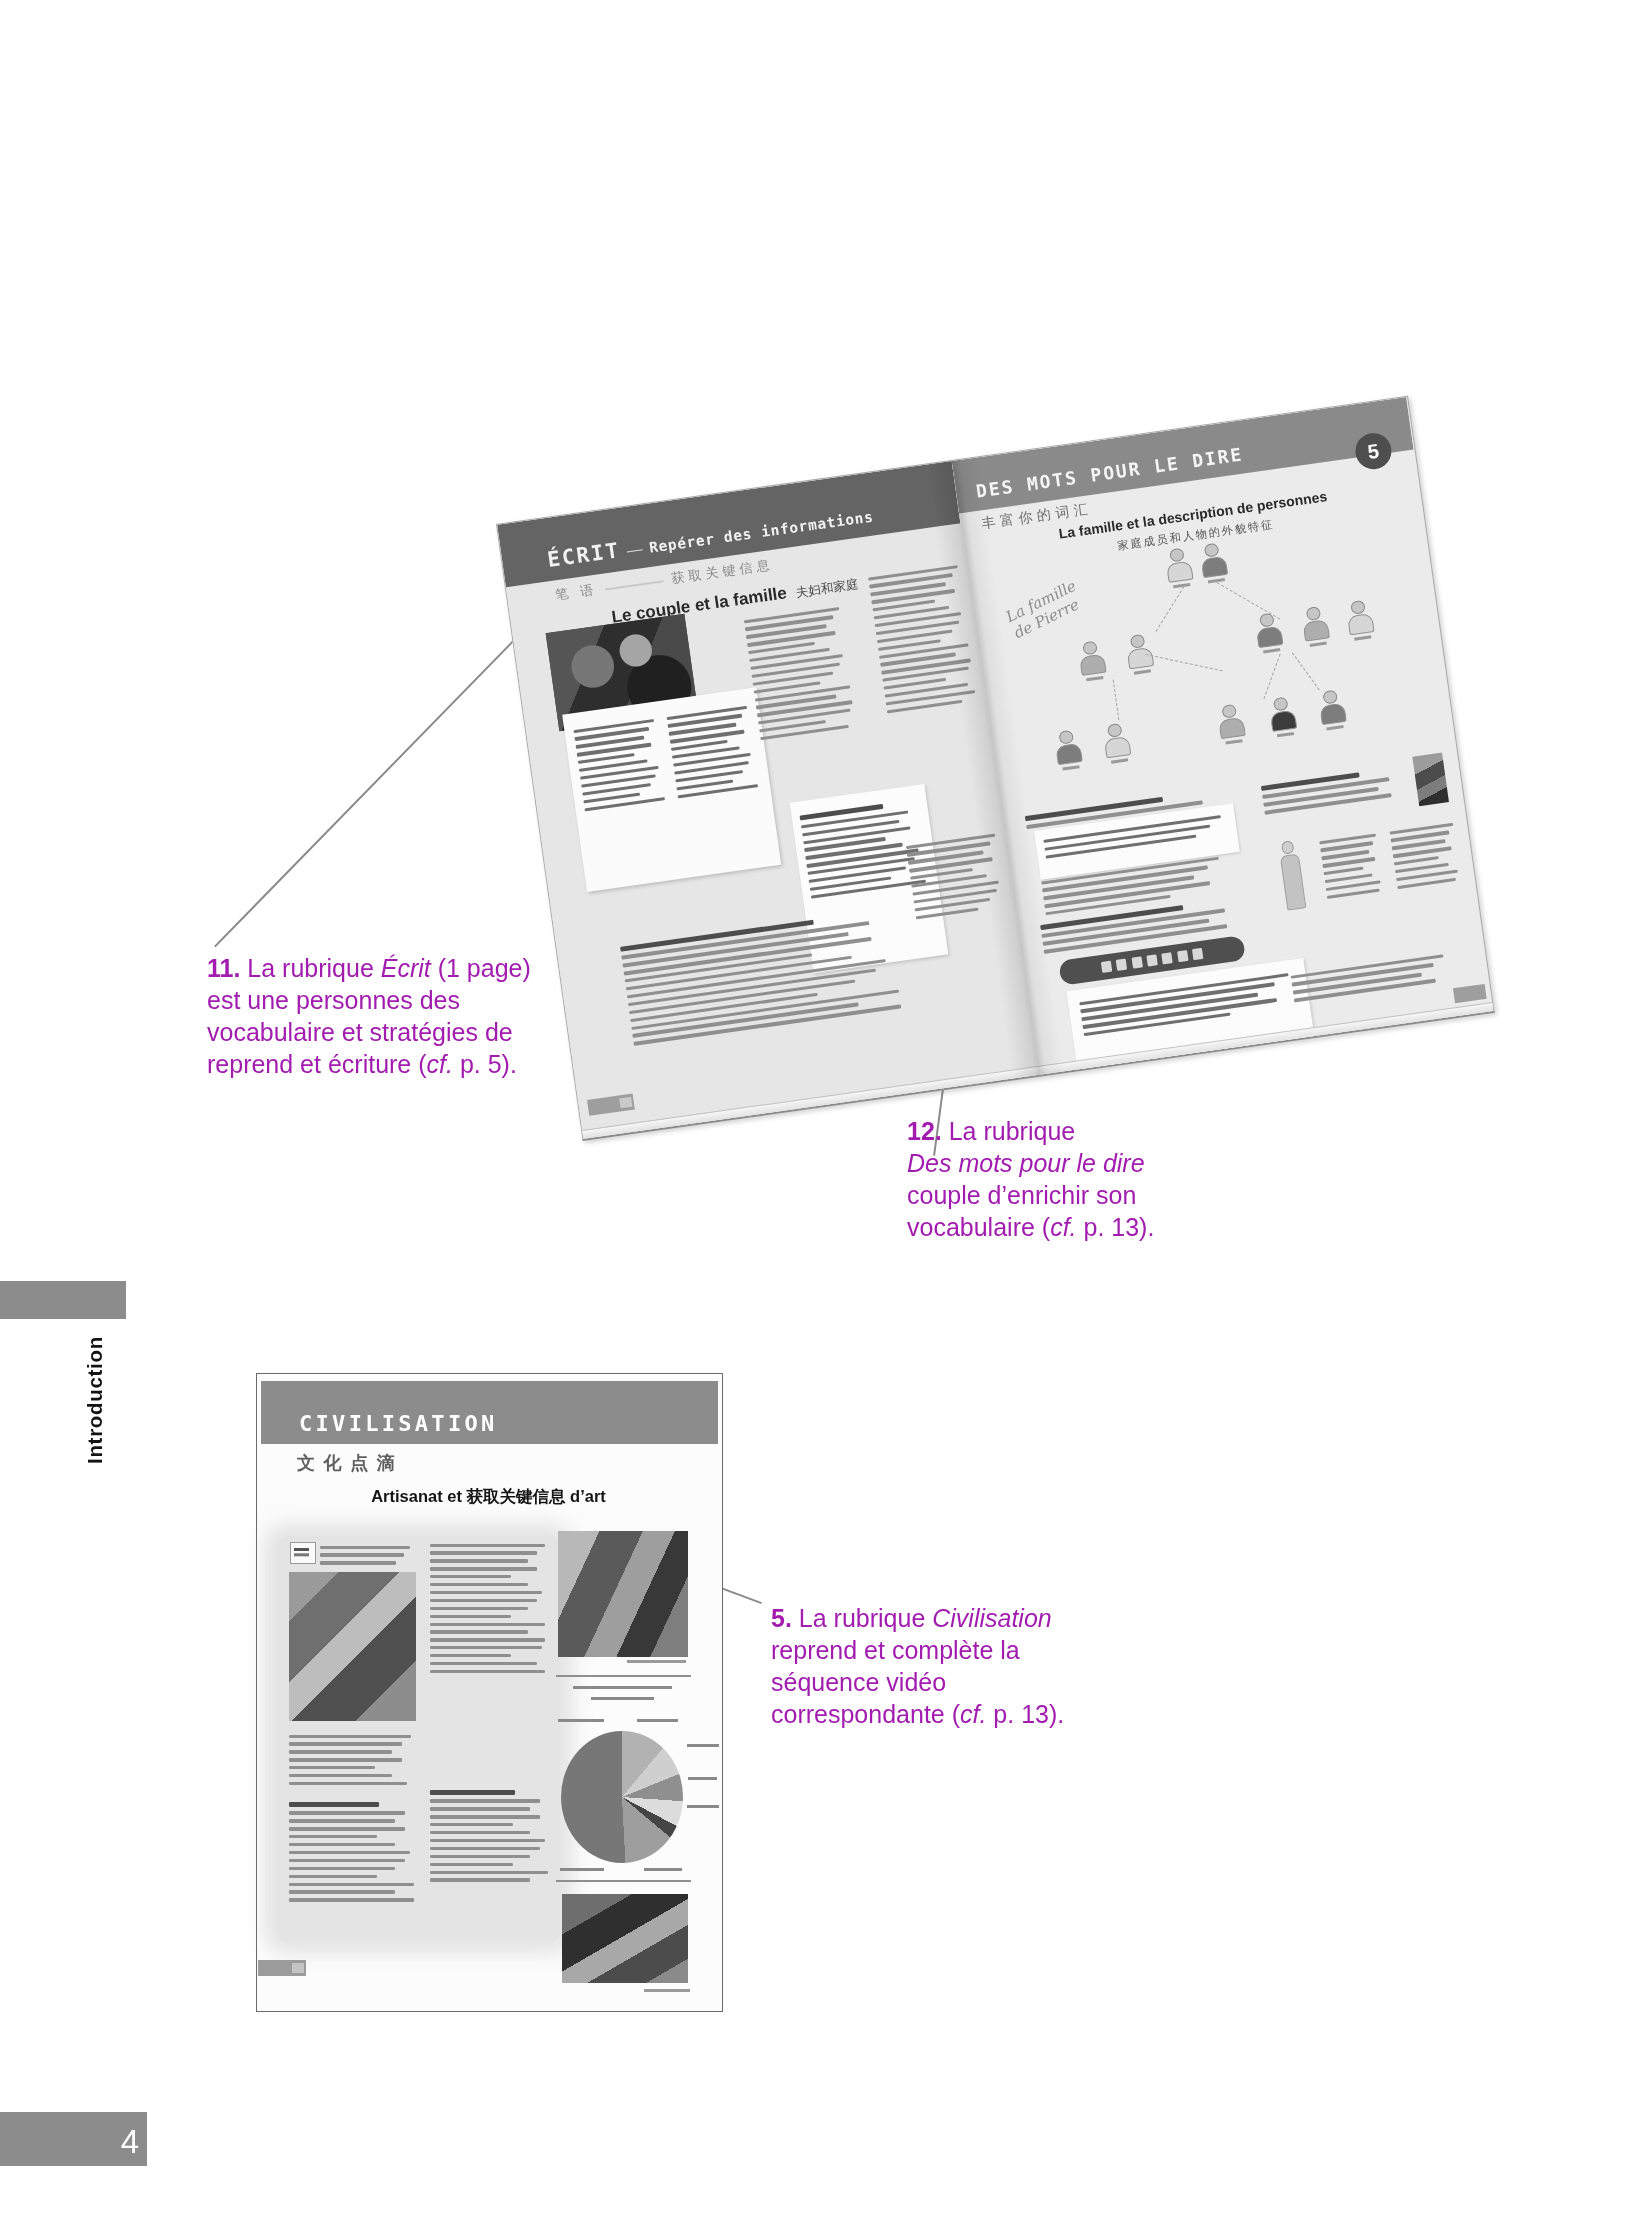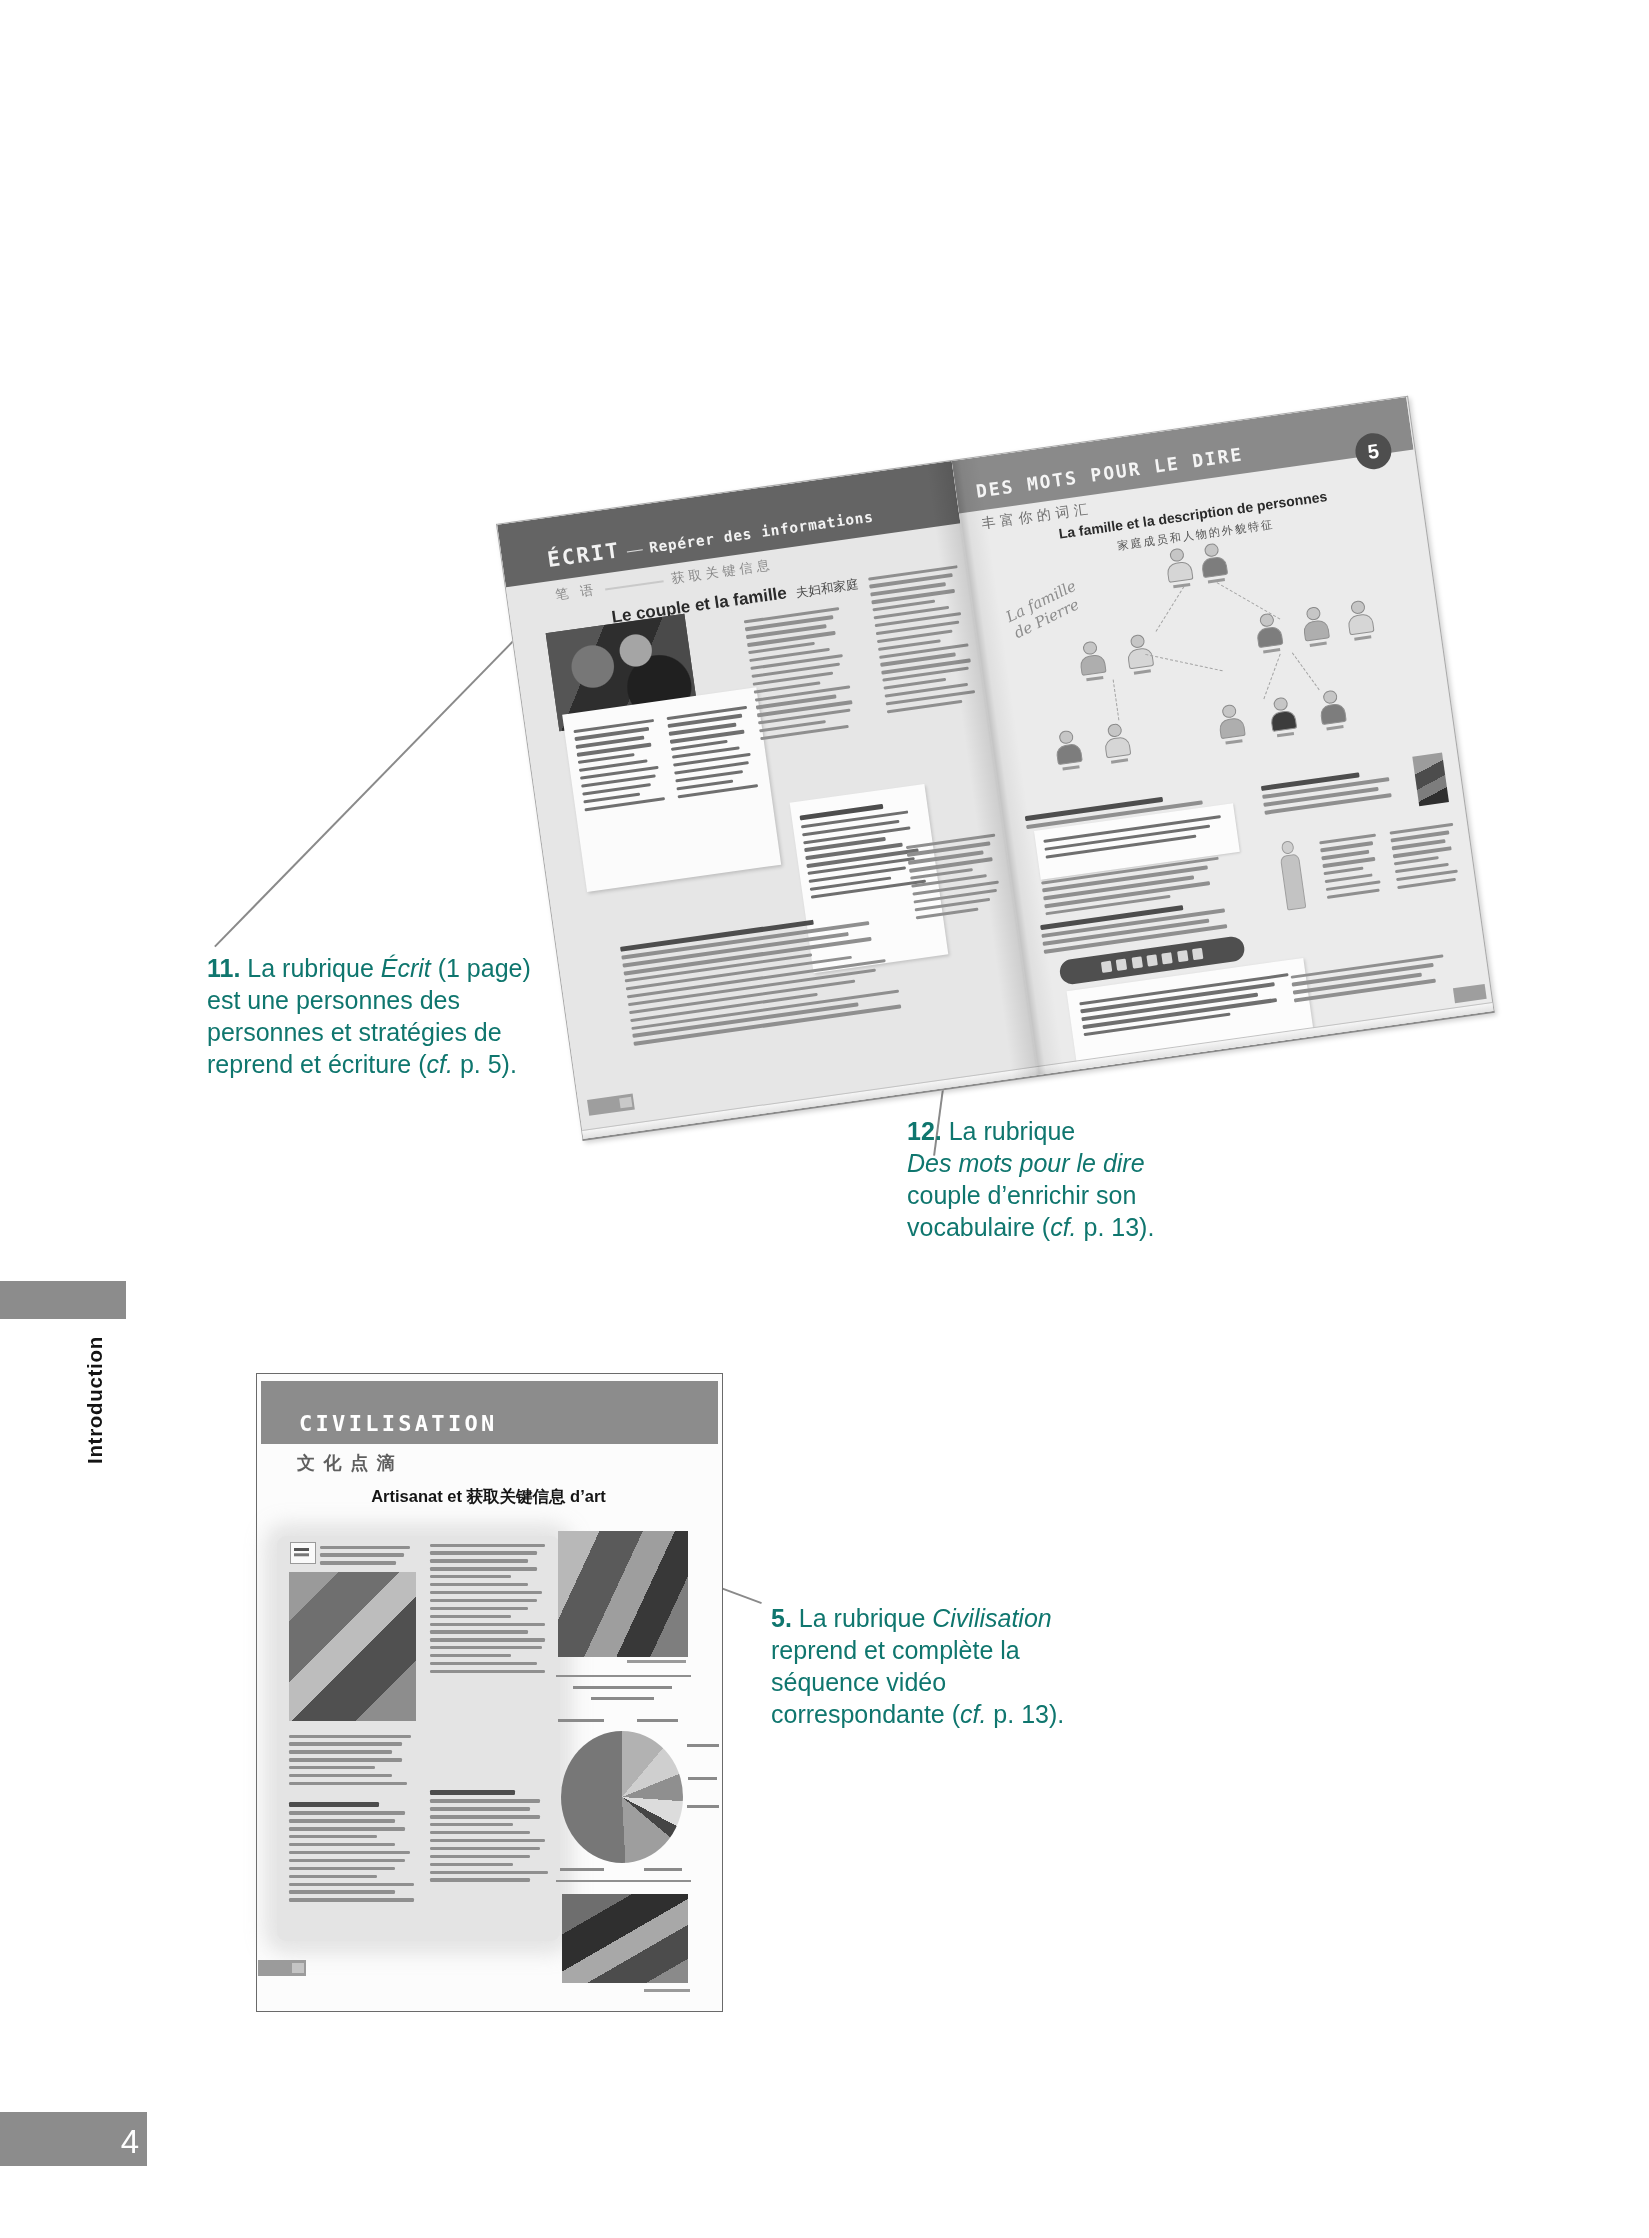--- a/index.html
+++ b/index.html
@@ -1,20 +1,20 @@
 <!DOCTYPE html>
 <html style="font-size:10.6px"><head>
 <meta charset="utf-8">
 <style>
   html,body{margin:0;padding:0;background:#ffffff;}
   body{width:1650px;height:2239px;position:relative;overflow:hidden;
        font-family:"Liberation Sans",sans-serif;color:#0f0f0f;}
 
   
-  .note{position:absolute;font-size:25px;line-height:32px;color:#0f766e;}
+  .note{position:absolute;font-size:25px;line-height:32px;color:#a21caf;}
   .note .nline{white-space:nowrap;}
   .note span.b{font-weight:bold;}
   .note span.i{font-style:italic;}
 
   
   #arrow-layer{position:absolute;left:0;top:0;width:1650px;height:2239px;pointer-events:none;}
 
   
   .spread{position:absolute;left:496px;top:524px;width:919px;height:620px;
           transform:rotate(-8deg);transform-origin:0 0;
@@ -435,21 +435,21 @@
       </div>
     <div class="tabR"></div>
   </div>
 
   <div class="gutter"></div>
 </div>
 
 <div class="note" style="left:207px;top:952px;">
     <div class="nline"><span class="b">11.</span><span> La rubrique </span><span class="i">Écrit</span><span> (1 page)</span></div>
     <div class="nline"><span>est une personnes des</span></div>
-    <div class="nline"><span>personnes et stratégies de</span></div>
+    <div class="nline"><span>vocabulaire et stratégies de</span></div>
     <div class="nline"><span>reprend et écriture (</span><span class="i">cf.</span><span> p. 5).</span></div>
   </div>
 <div class="note" style="left:907px;top:1115px;">
     <div class="nline"><span class="b">12.</span><span> La rubrique</span></div>
     <div class="nline"><span class="i">Des mots pour le dire</span></div>
     <div class="nline"><span>couple d’enrichir son</span></div>
     <div class="nline"><span>vocabulaire (</span><span class="i">cf.</span><span> p. 13).</span></div>
   </div>
 <div class="note" style="left:771px;top:1602px;">
     <div class="nline"><span class="b">5.</span><span> La rubrique </span><span class="i">Civilisation</span></div>

